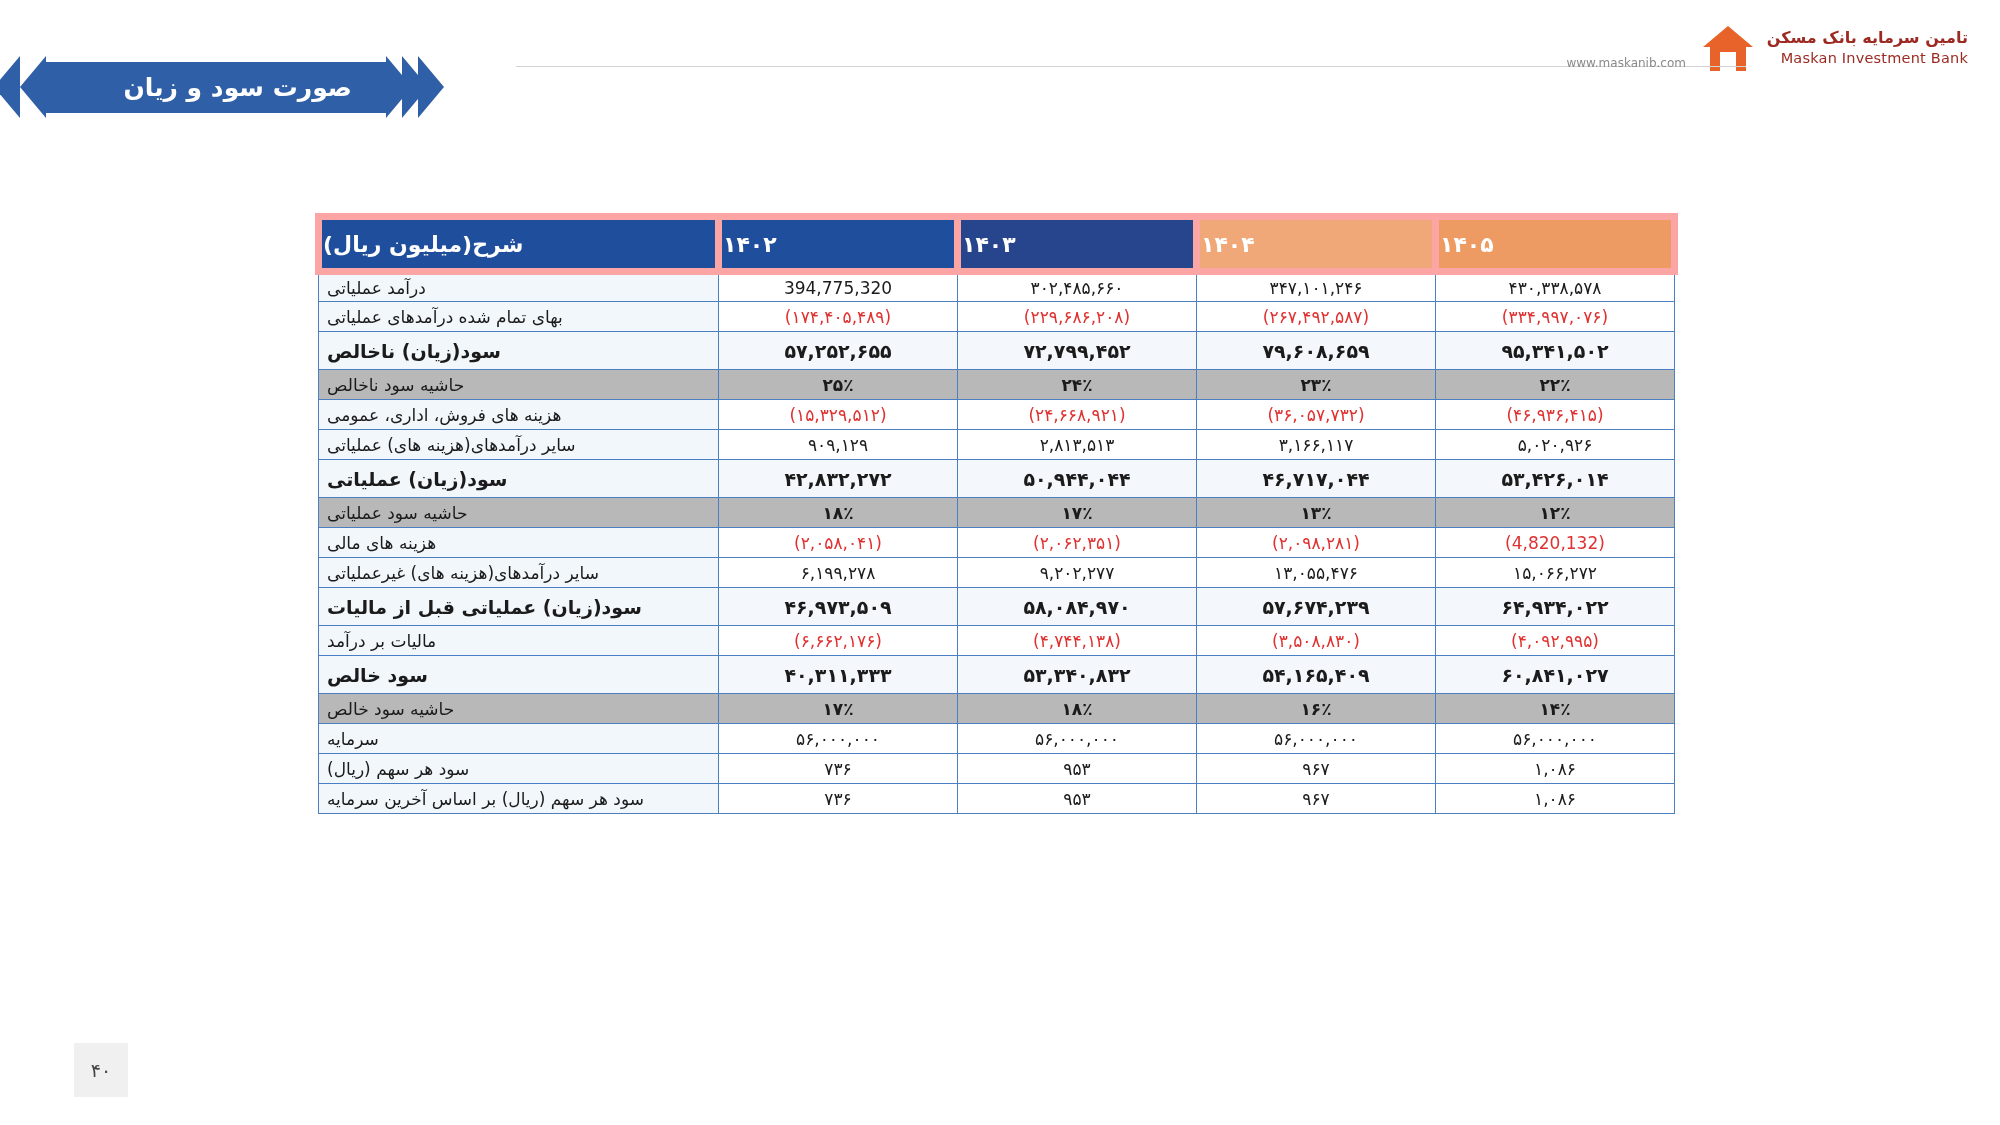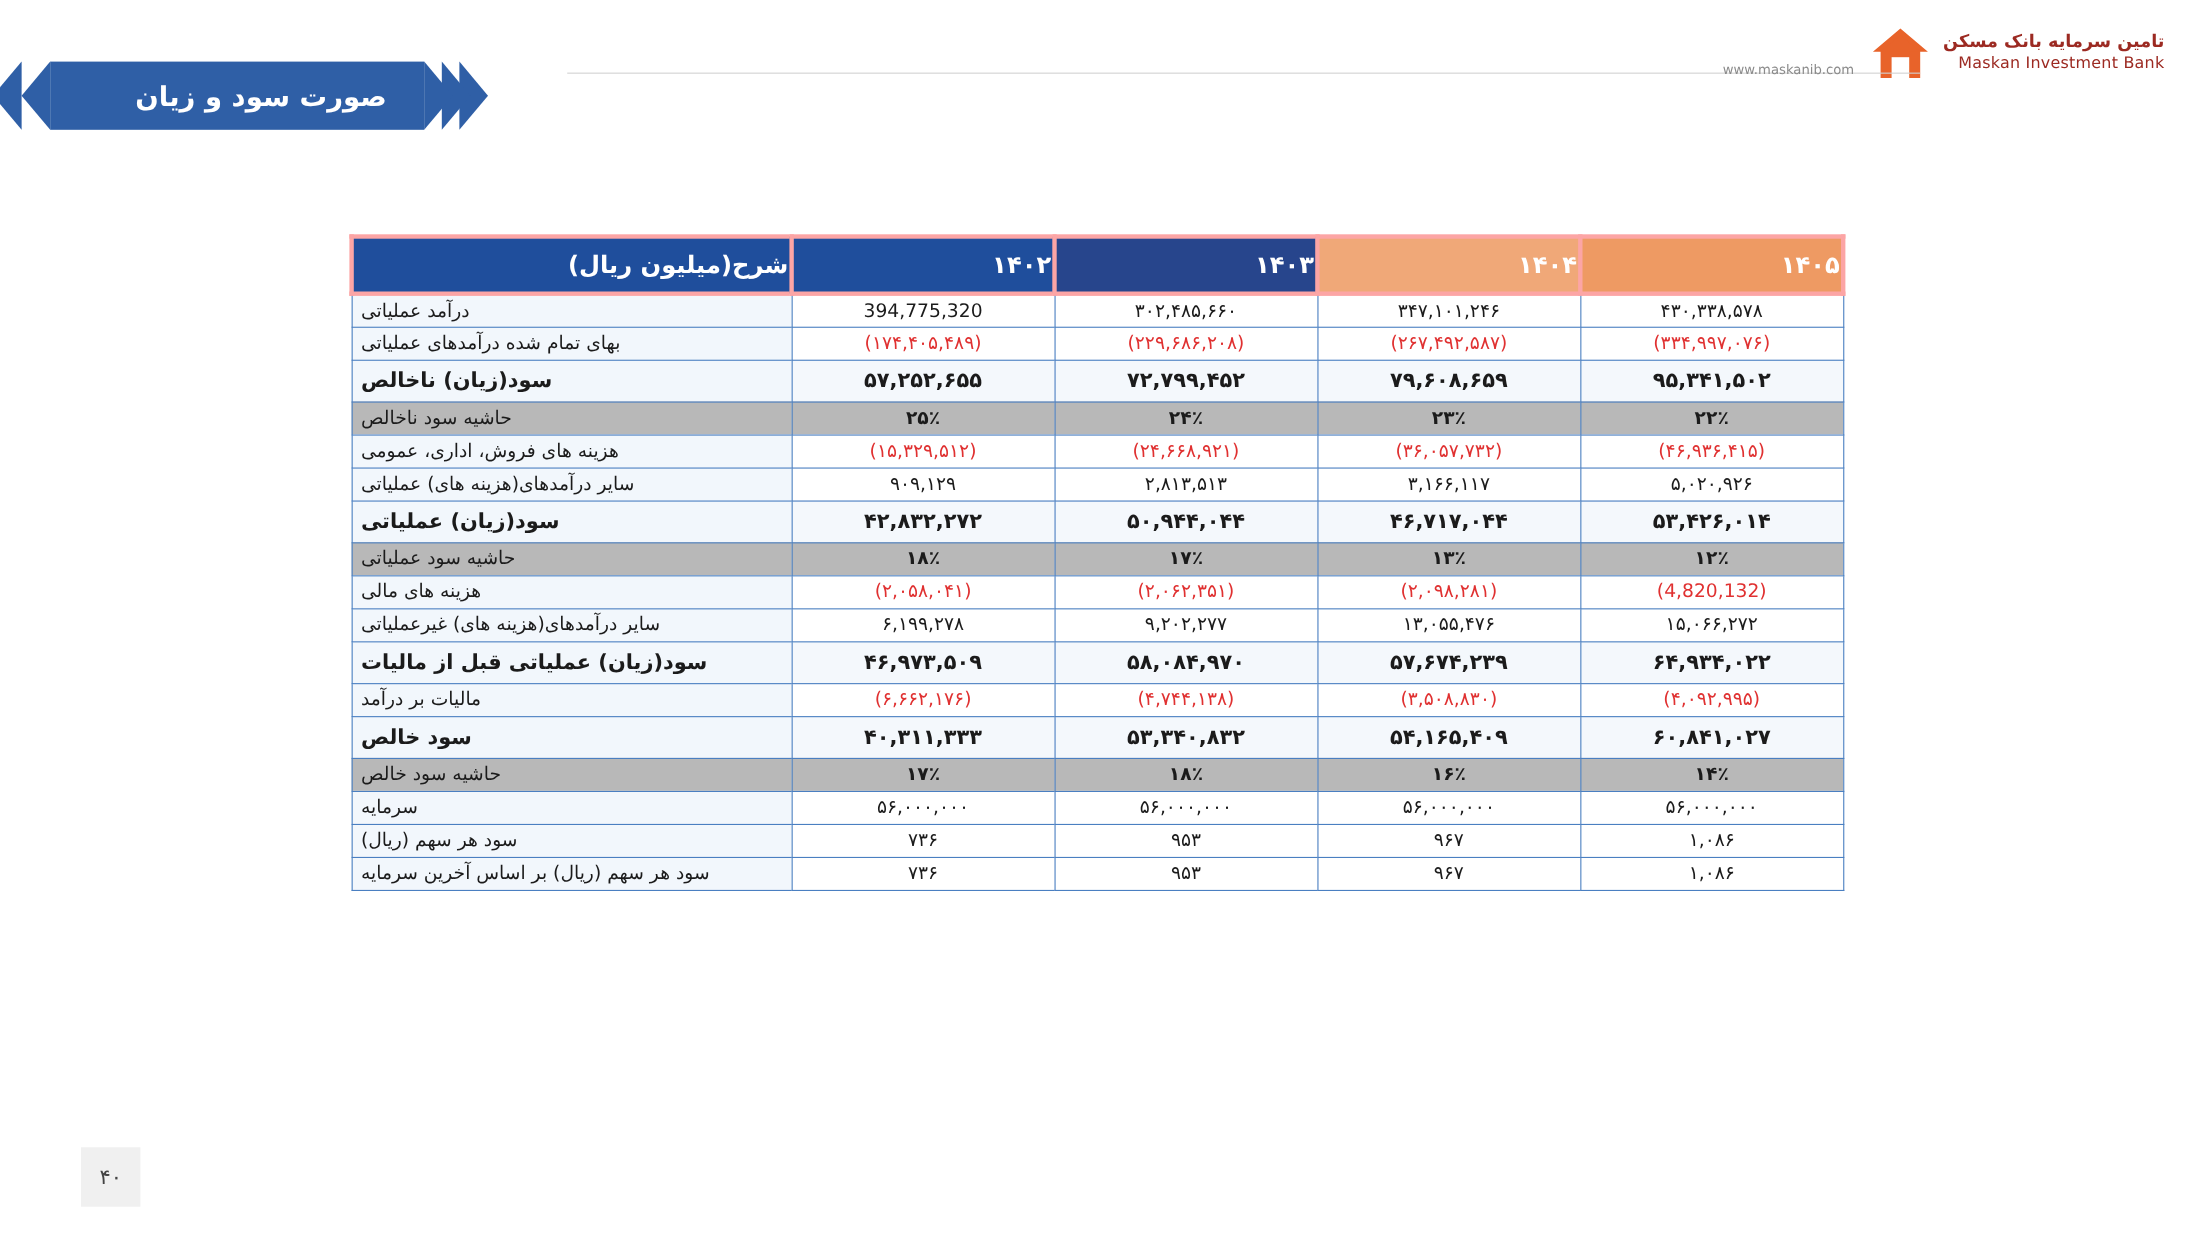--- a/index.html
+++ b/index.html
@@ -76,21 +76,21 @@
   
   .ribbon {
     position: absolute;
     top: 56px;
     left: 0px;
     height: 62px;
     display: flex;
     align-items: center;
   }
   .ribbon-bar {
-    height: 62px;
+    height: 51px;
     background: #2f5fa6;
     display: flex;
     align-items: center;
     justify-content: flex-start;
     padding: 0 34px 0 26px;
     box-sizing: border-box;
   }
   .ribbon-title {
     color: #ffffff;
     font-size: 25px;
@@ -129,22 +129,22 @@
     direction: rtl;
   }
   table.pl col.c-desc { width: 400px; }
   table.pl col.c-year { width: 239px; }
 
   table.pl th {
     height: 46px;
     font-size: 22px;
     font-weight: bold;
     color: #ffffff;
-    border: 4px solid #fca5a5;
-    text-align: right;
+    border: 7px solid #fca5a5;
+    text-align: left;
     vertical-align: middle;
   }
   th.h-desc { background: #1f4e9c; }
   th.h-y1402 { background: #1f4e9c; }
   th.h-y1403 { background: #27458c; }
   th.h-y1404 { background: #f0a878; color: #2b2b2b; border-color:#c98b5e;}
   th.h-y1405 { background: #ee9a63; color: #2b2b2b; border-color:#c98b5e;}
 
   table.pl td {
     border: 1px solid #4a7fc1;

